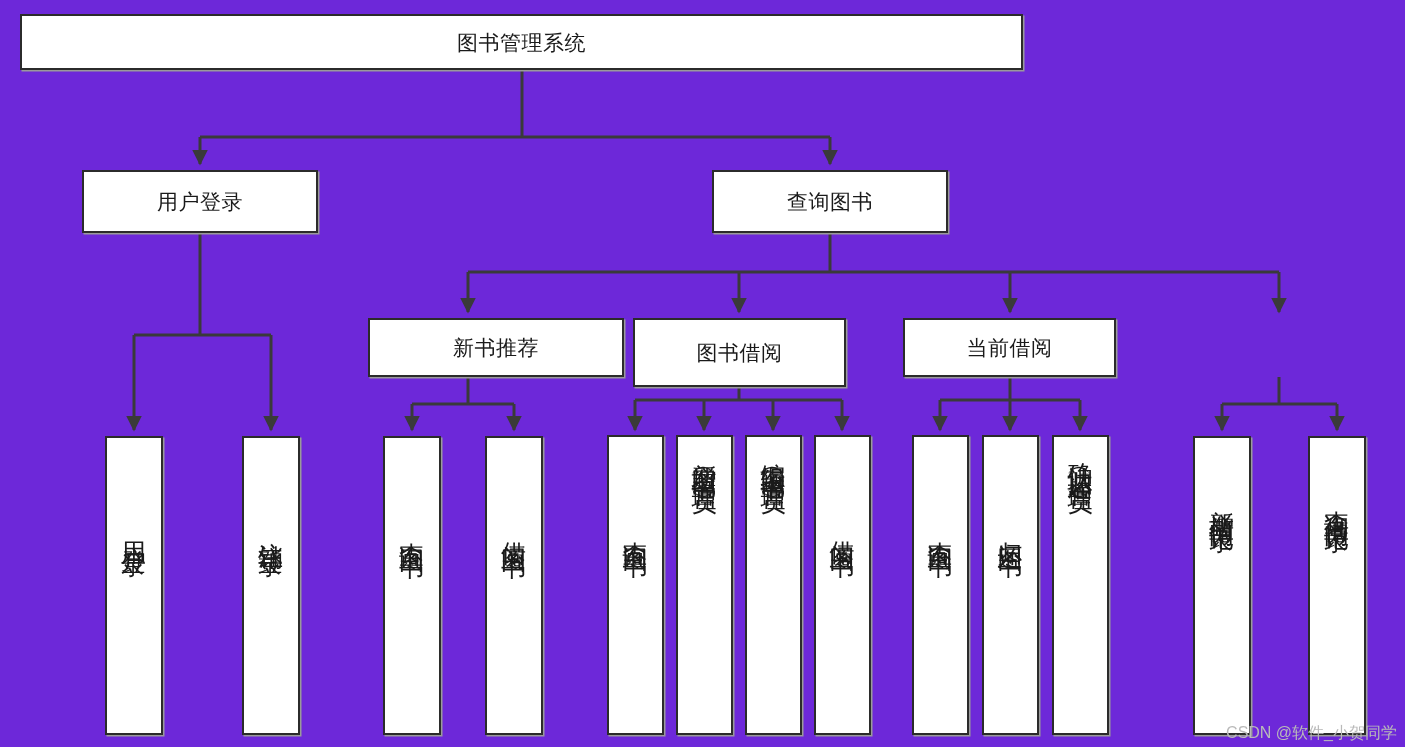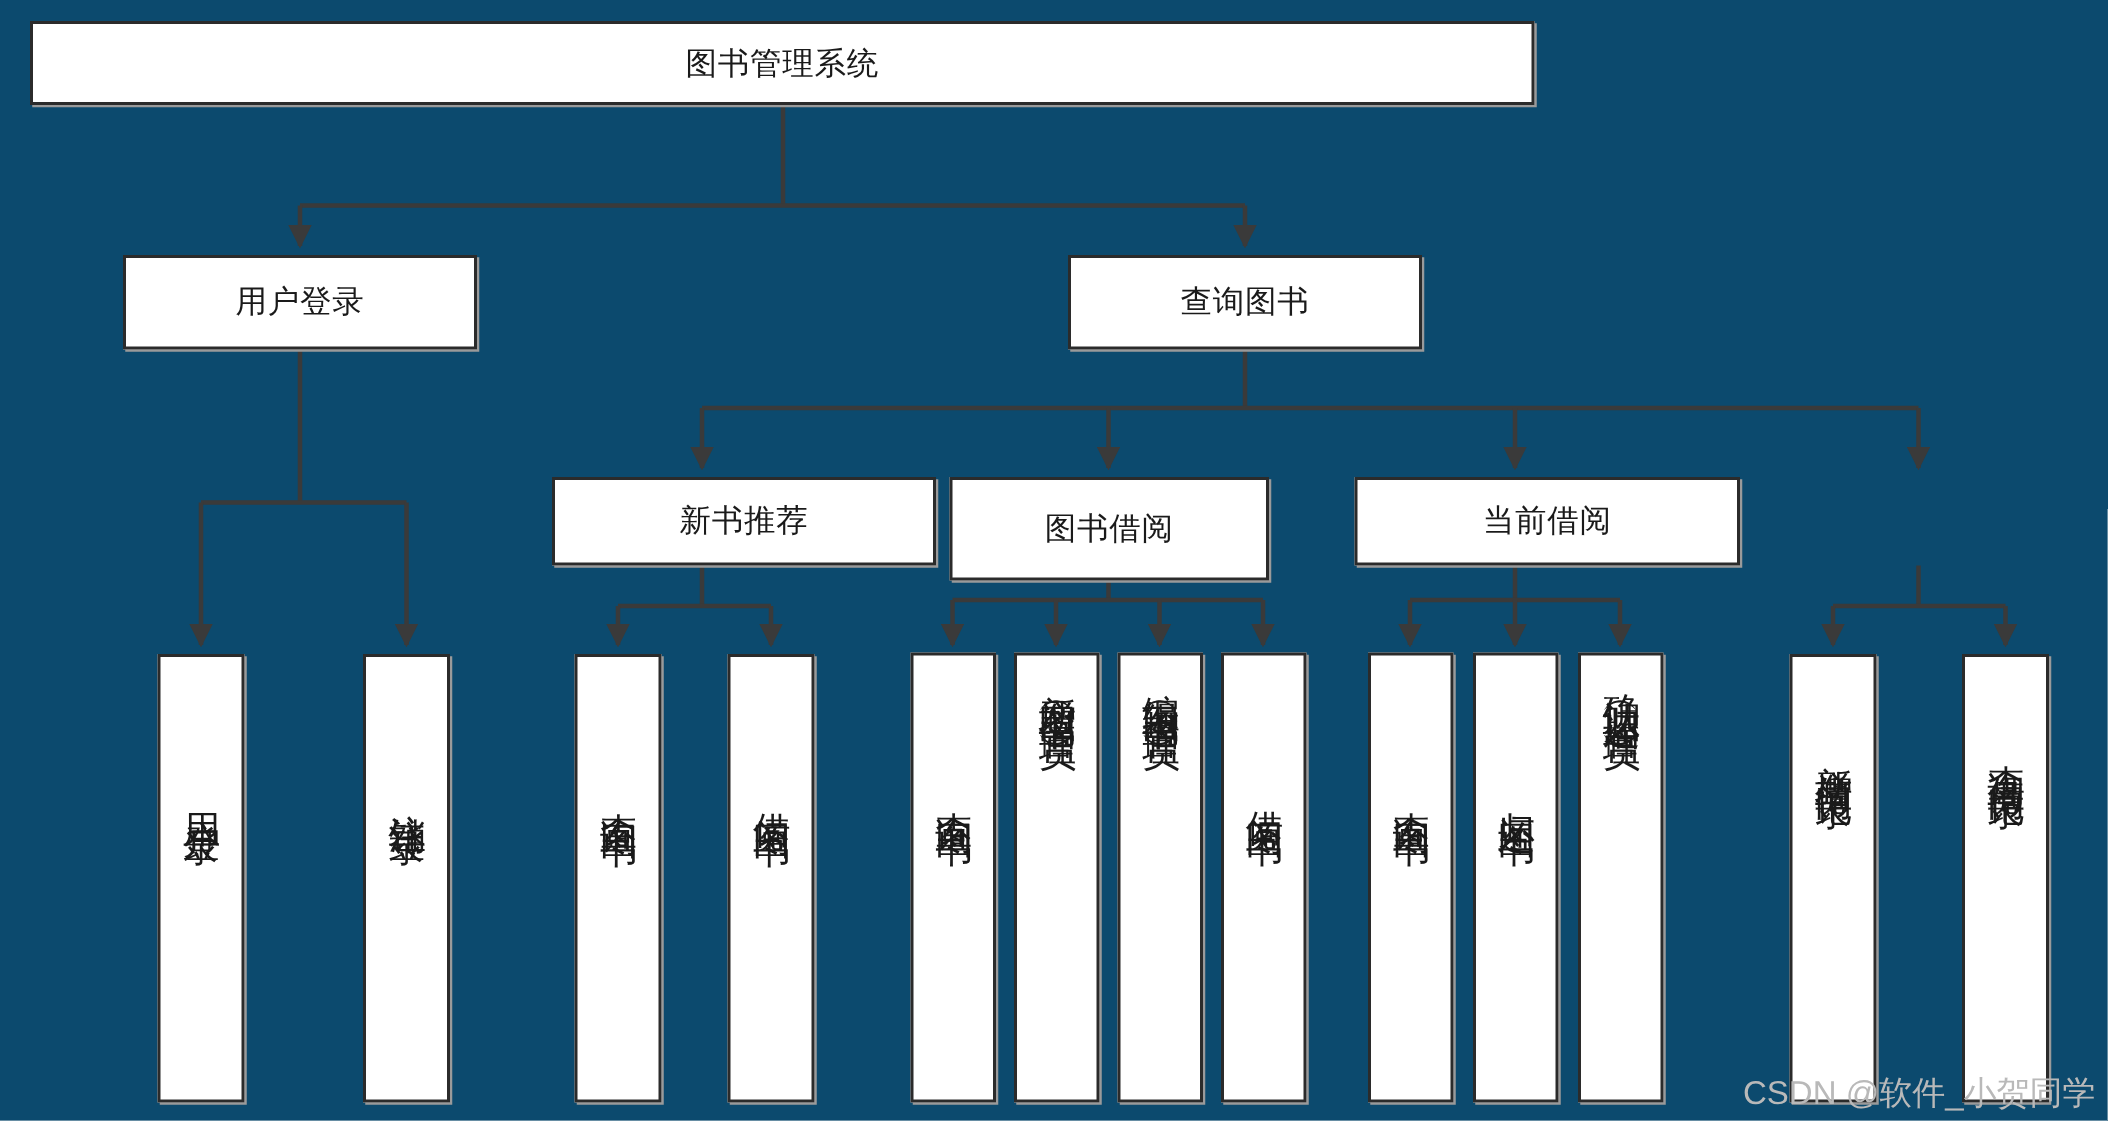--- a/index.html
+++ b/index.html
@@ -10,21 +10,21 @@
   body {
     width: 1405px;
     height: 747px;
     font-family: "Liberation Sans", "DejaVu Sans", sans-serif;
     overflow: hidden;
   }
   #diagram-root {
     position: relative;
     width: 1405px;
     height: 747px;
-    background: #0c4a6e;
+    background: #6d28d9;
   }
   svg#edges {
     position: absolute;
     left: 0;
     top: 0;
     width: 1405px;
     height: 747px;
   }
   .node {
     position: absolute;
@@ -62,21 +62,21 @@
   .node.v.mid .node-label {
     margin-top: 78px;
   }
   .node.v.mid2 .node-label {
     margin-top: 46px;
   }
   .watermark {
     position: absolute;
     right: 8px;
     bottom: 3px;
-    font-size: 22px;
+    font-size: 16px;
     color: #b9b9b9;
     z-index: 5;
     white-space: nowrap;
     font-family: "Liberation Sans", "DejaVu Sans", sans-serif;
   }
 </style>
 </head>
 <body>
 
 <div id="diagram-root">
@@ -141,21 +141,21 @@
   <div class="node h" style="left:712px; top:170px; width:236px; height:63px;">
     <span class="node-label">查询图书</span>
   </div>
 
   <div class="node h" style="left:368px; top:318px; width:256px; height:59px;">
     <span class="node-label">新书推荐</span>
   </div>
   <div class="node h" style="left:633px; top:318px; width:213px; height:69px;">
     <span class="node-label">图书借阅</span>
   </div>
-  <div class="node h" style="left:903px; top:318px; width:257px; height:59px;">
+  <div class="node h" style="left:903px; top:318px; width:213px; height:59px;">
     <span class="node-label">当前借阅</span>
   </div>
 
   <div class="node v mid" style="left:105px; top:436px; width:58px; height:299px;">
     <span class="node-label">用户登录</span>
   </div>
   <div class="node v mid" style="left:242px; top:436px; width:58px; height:299px;">
     <span class="node-label">注销登录</span>
   </div>
 

